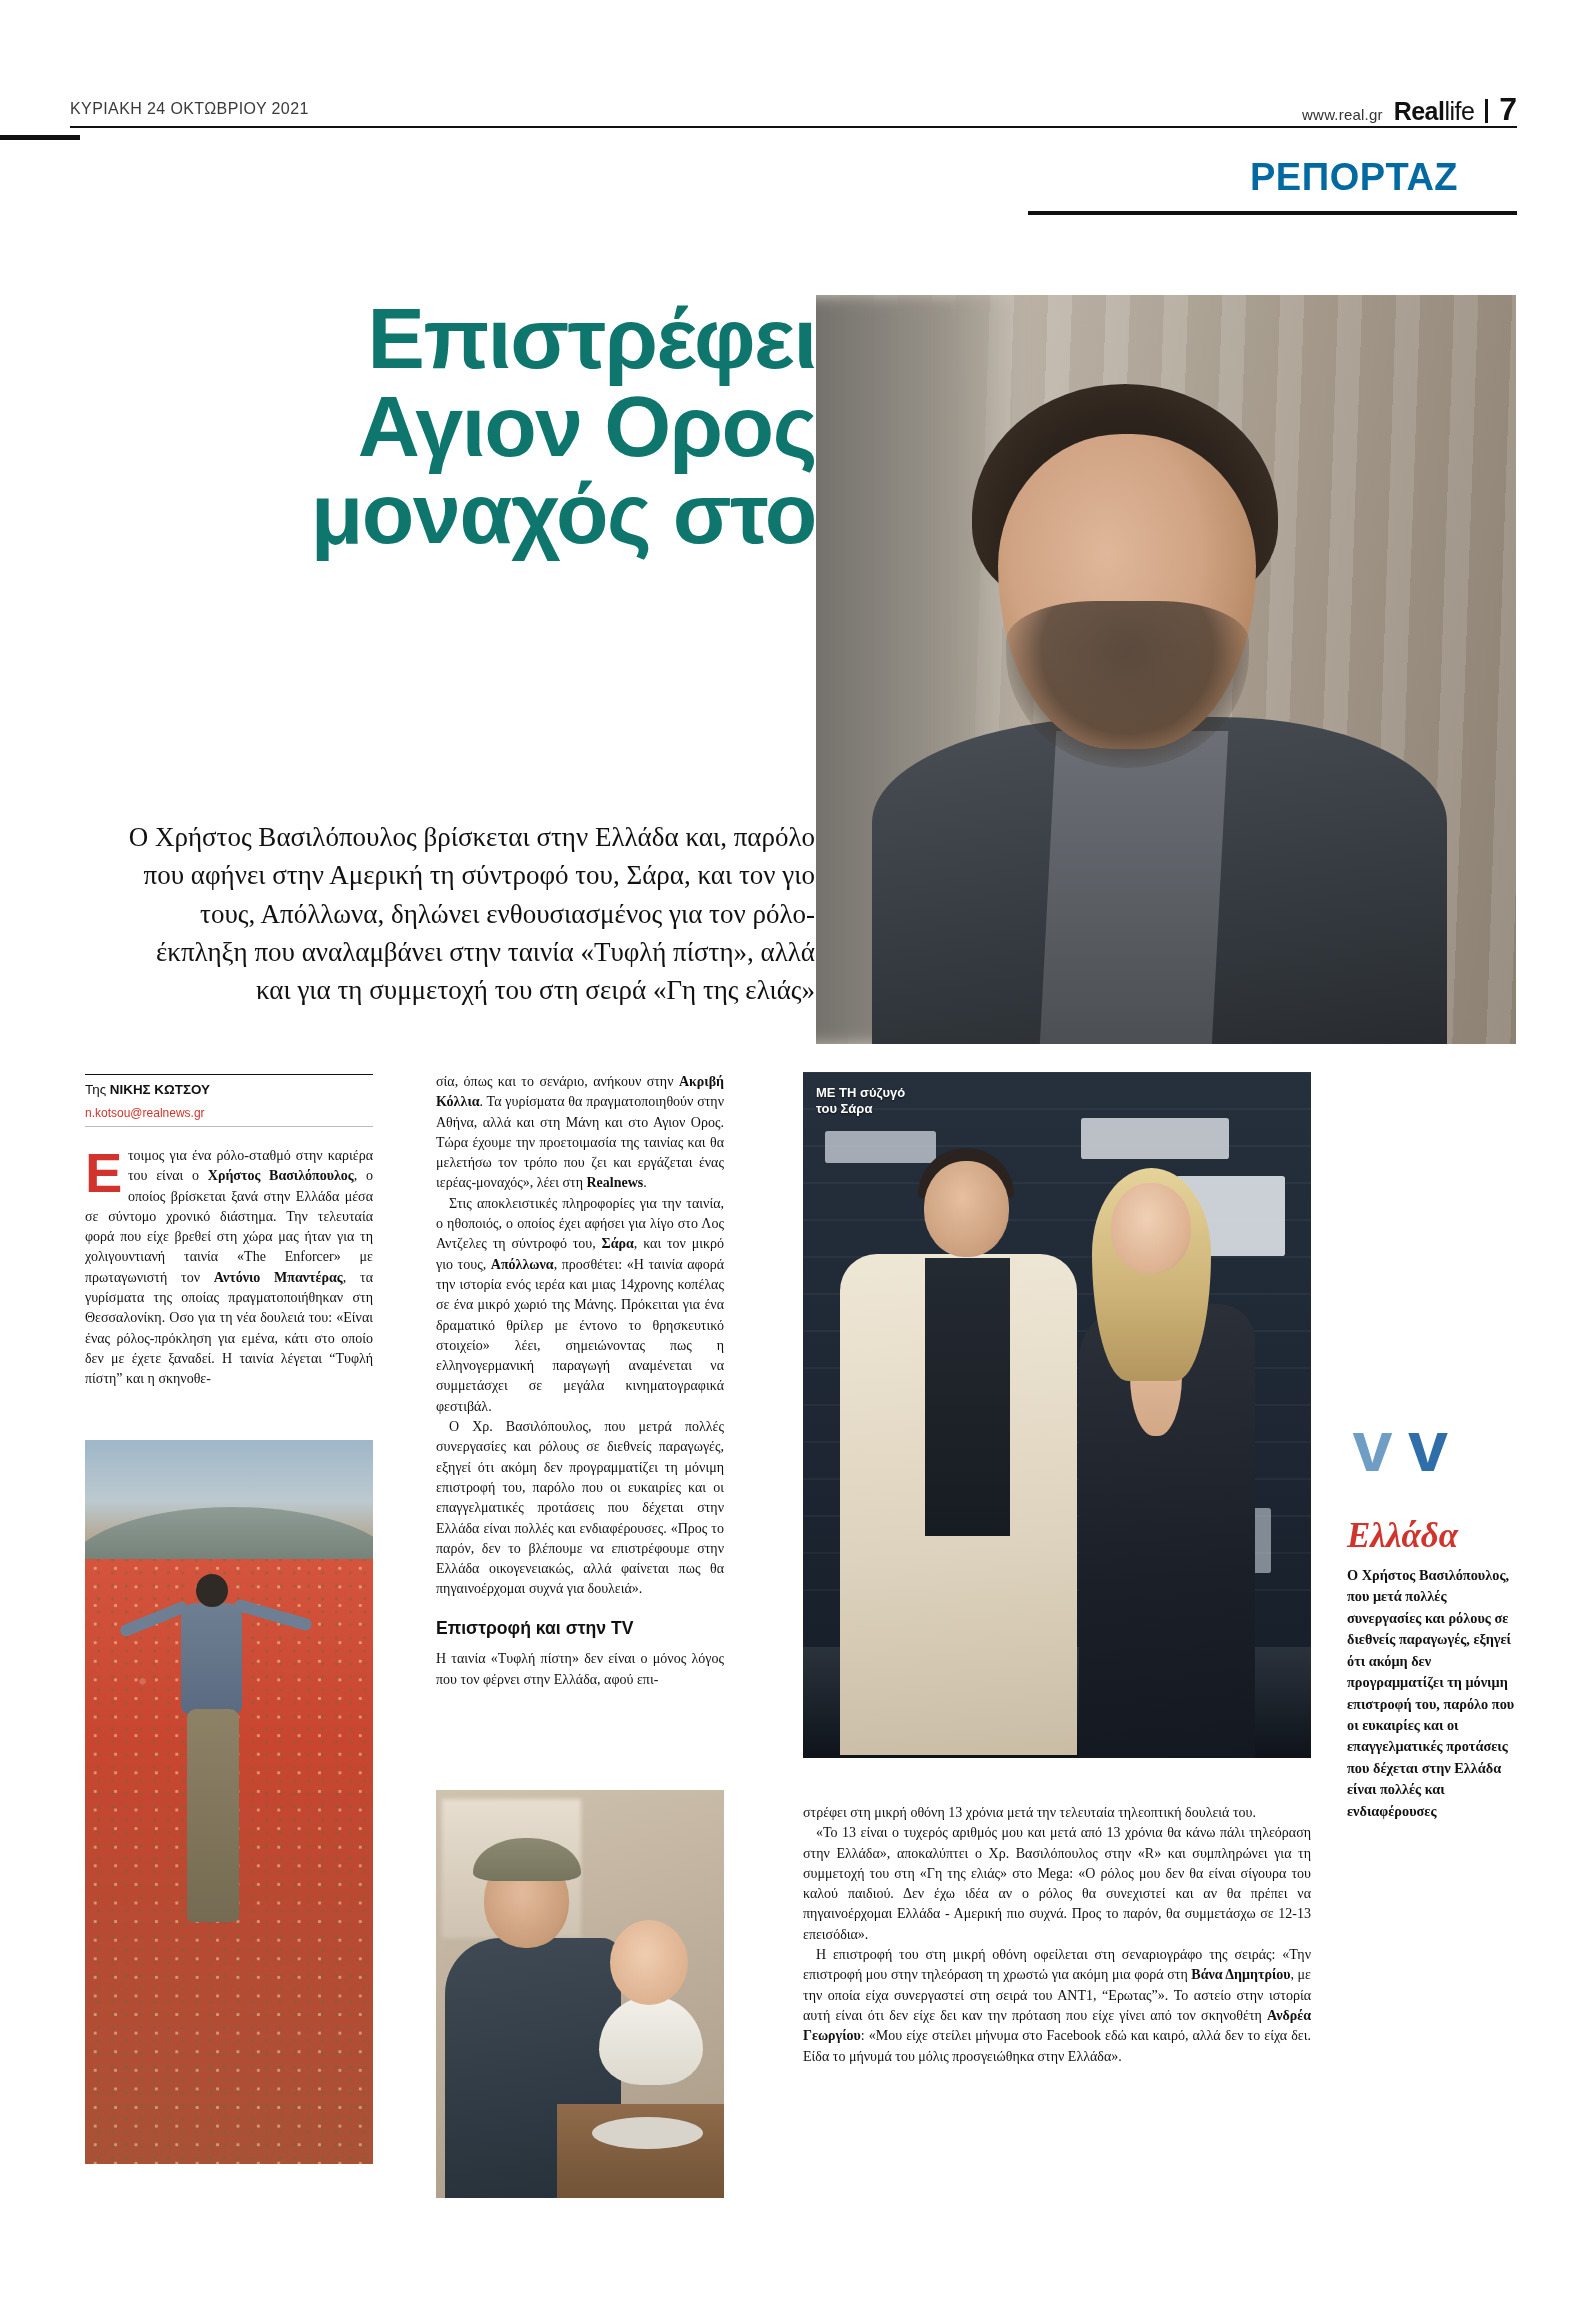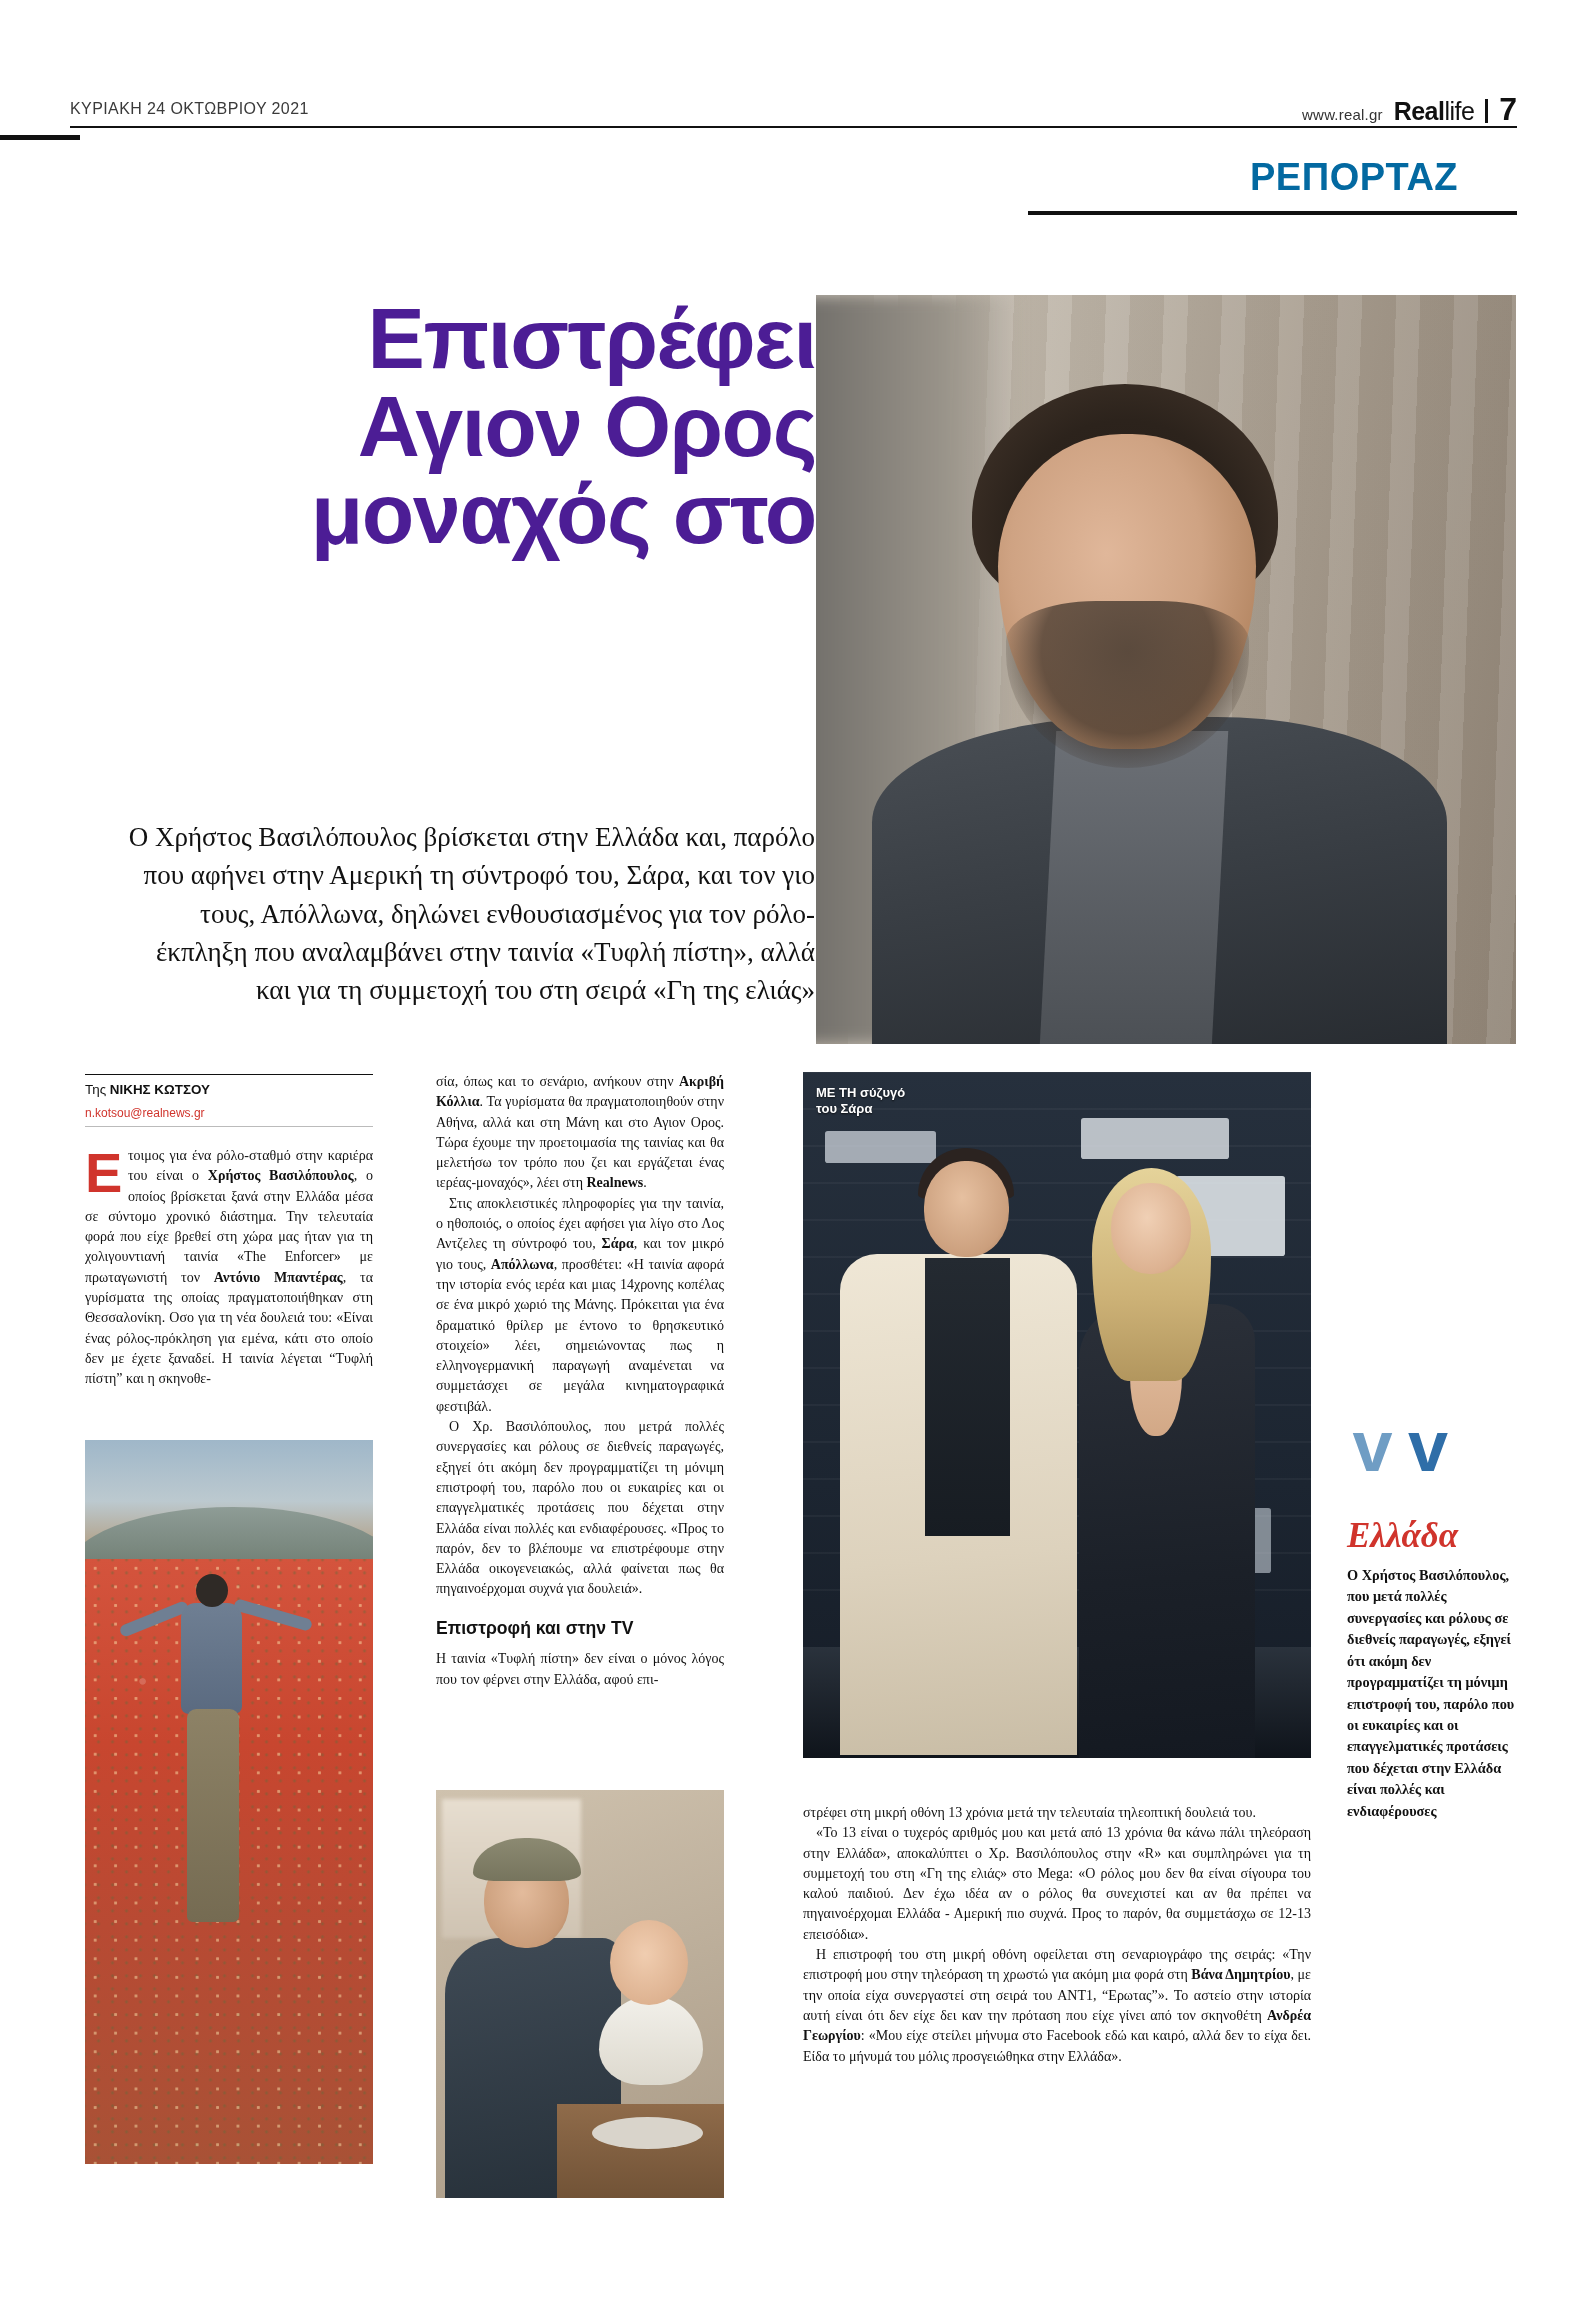--- a/index.html
+++ b/index.html
@@ -69,21 +69,21 @@
 
   
   .headline {
     position:absolute; left:139px; top:295px; width:677px;
     text-align:right;
     font-family:"Liberation Sans", sans-serif;
     font-weight:bold;
     font-size:86px;
     line-height:1.02;
     letter-spacing:-1.4px;
-    color:#4c1d95;
+    color:#0f766e;
   }
   .standfirst {
     position:absolute; left:121px; top:818px; width:694px;
     text-align:right;
     font-family:"Liberation Serif", serif;
     font-size:27px;
     line-height:1.42;
     color:#111;
   }
 

